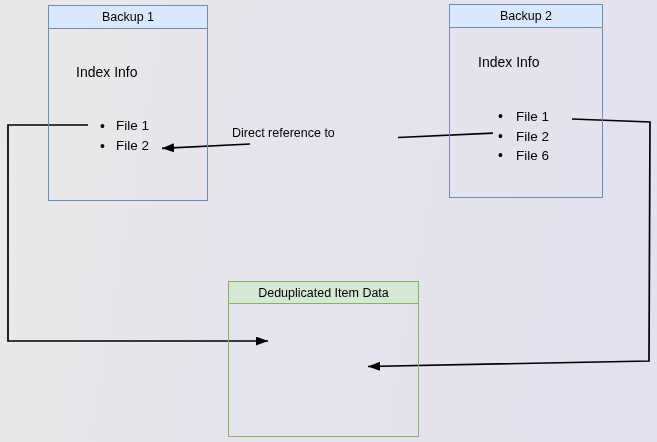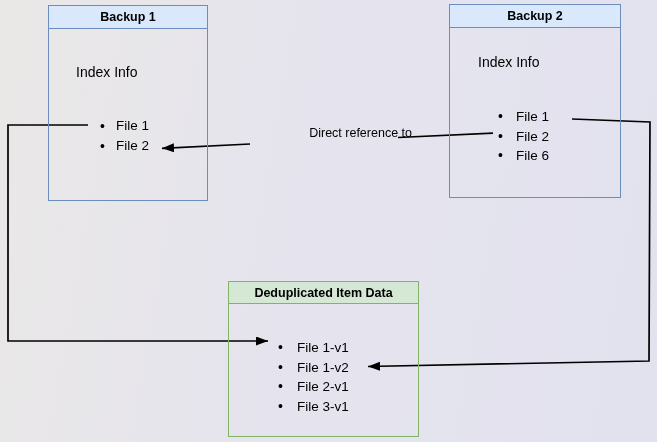--- a/index.html
+++ b/index.html
@@ -40,21 +40,21 @@
   .box {
     position: absolute;
     background: transparent;
   }
   .box.blue  { border: 1.5px solid var(--backup_border); }
   .box.green { border: 1.5px solid var(--dedup_border); }
 
   .box-title {
     width: 100%;
     text-align: center;
-    font-weight: bold;
+    font-weight: normal;
     font-size: 12.5px;
   }
   .blue-title {
     height: 23px; line-height: 23px;
     background: var(--backup_header_fill);
     border-bottom: 1.5px solid var(--backup_border);
   }
   .green-title {
     height: 22px; line-height: 22px;
     background: var(--dedup_header_fill);
@@ -89,21 +89,21 @@
   #backup2 .index-label { left: 28px; top: 48px; }
 
   #dedup ul.file-list { left: 49px; top: 56px; line-height: 19.5px; }
   #dedup ul.file-list li { padding-left: 19px; }
 
   .annotation {
     position: absolute;
     left: 232px;
     top: 125px;
     width: 180px;
-    text-align: right;
+    text-align: left;
     font-size: 12.5px;
     line-height: 17px;
     white-space: nowrap;
   }
 </style>
 </head>
 <body>
 
 <div class="canvas">
 
@@ -121,37 +121,31 @@
 
   <div class="box blue" id="backup1" style="left:48px; top:5px; width:160px; height:196px;">
     <div class="box-title blue-title">Backup 1</div>
     <div class="index-label">Index Info</div>
     <ul class="file-list">
       <li>File 1</li>
       <li>File 2</li>
     </ul>
   </div>
 
-  <div class="box blue" id="backup2" style="left:449px; top:4px; width:172px; height:194px;">
+  <div class="box blue" id="backup2" style="left:449px; top:4px; width:154px; height:194px;">
     <div class="box-title blue-title">Backup 2</div>
     <div class="index-label">Index Info</div>
     <ul class="file-list">
       <li>File 1</li>
       <li>File 2</li>
       <li>File 6</li>
     </ul>
   </div>
 
   <div class="box green" id="dedup" style="left:228px; top:281px; width:191px; height:156px;">
     <div class="box-title green-title">Deduplicated Item Data</div>
-    <ul class="file-list">
-      <li>File 1-v1</li>
-      <li>File 1-v2</li>
-      <li>File 2-v1</li>
-      <li>File 3-v1</li>
-    </ul>
   </div>
 
   <div class="annotation">
     <div>Direct reference to</div>
   </div>
 
 </div>
 
 </body></html>

